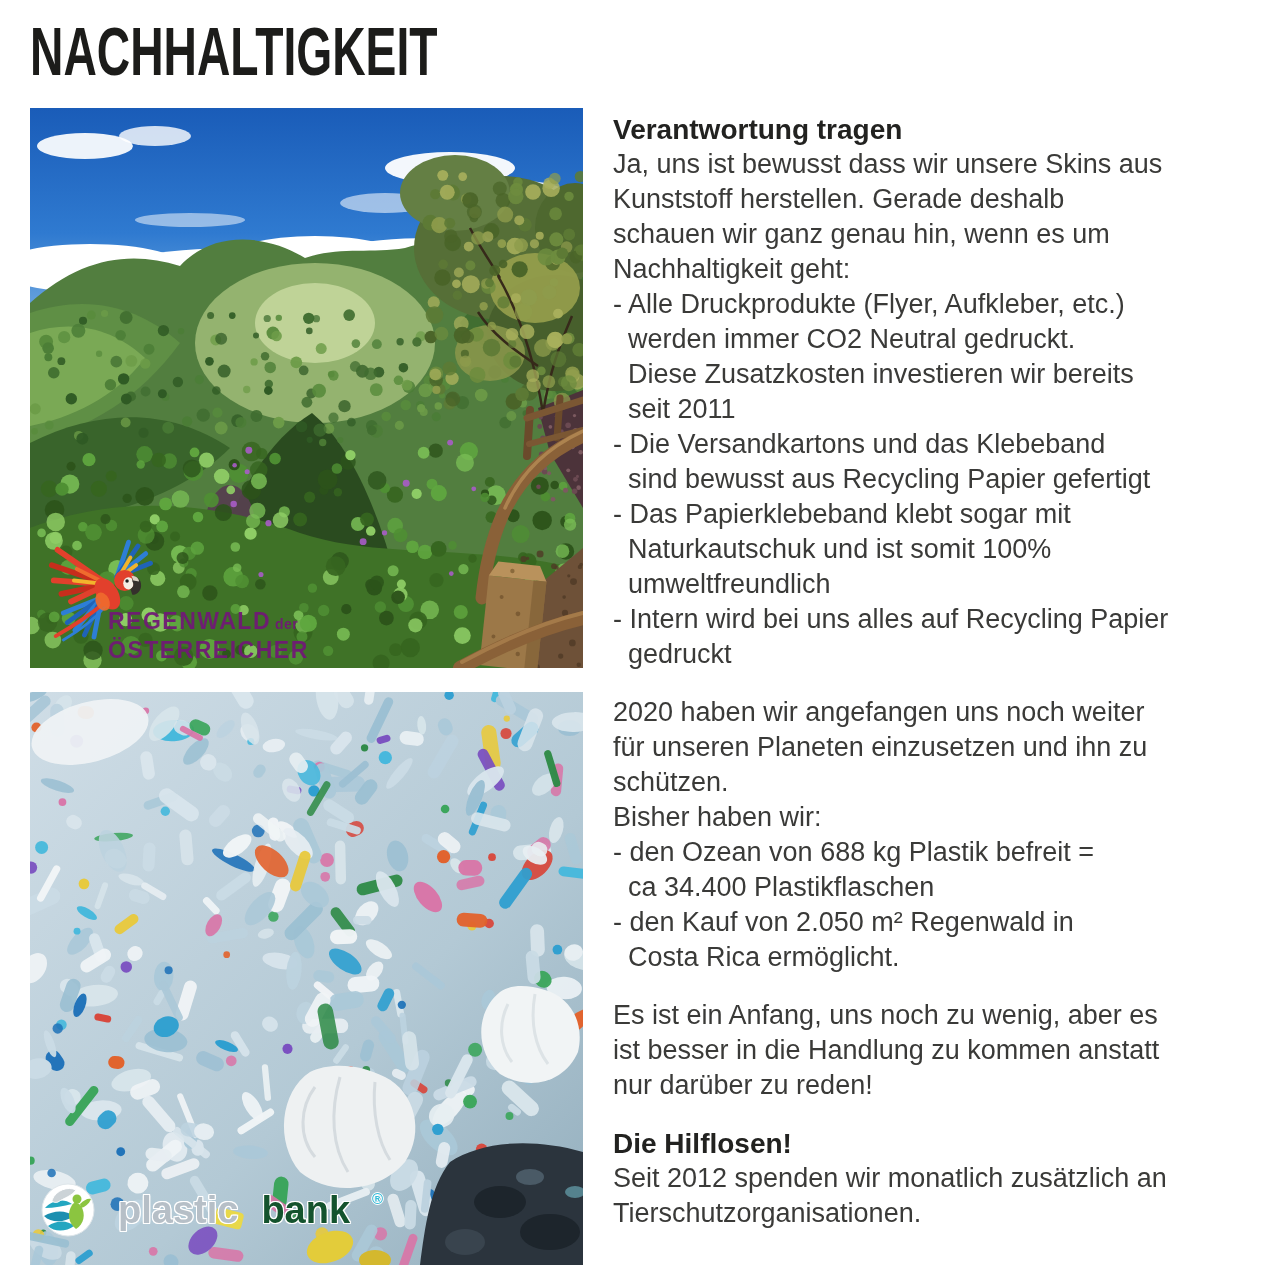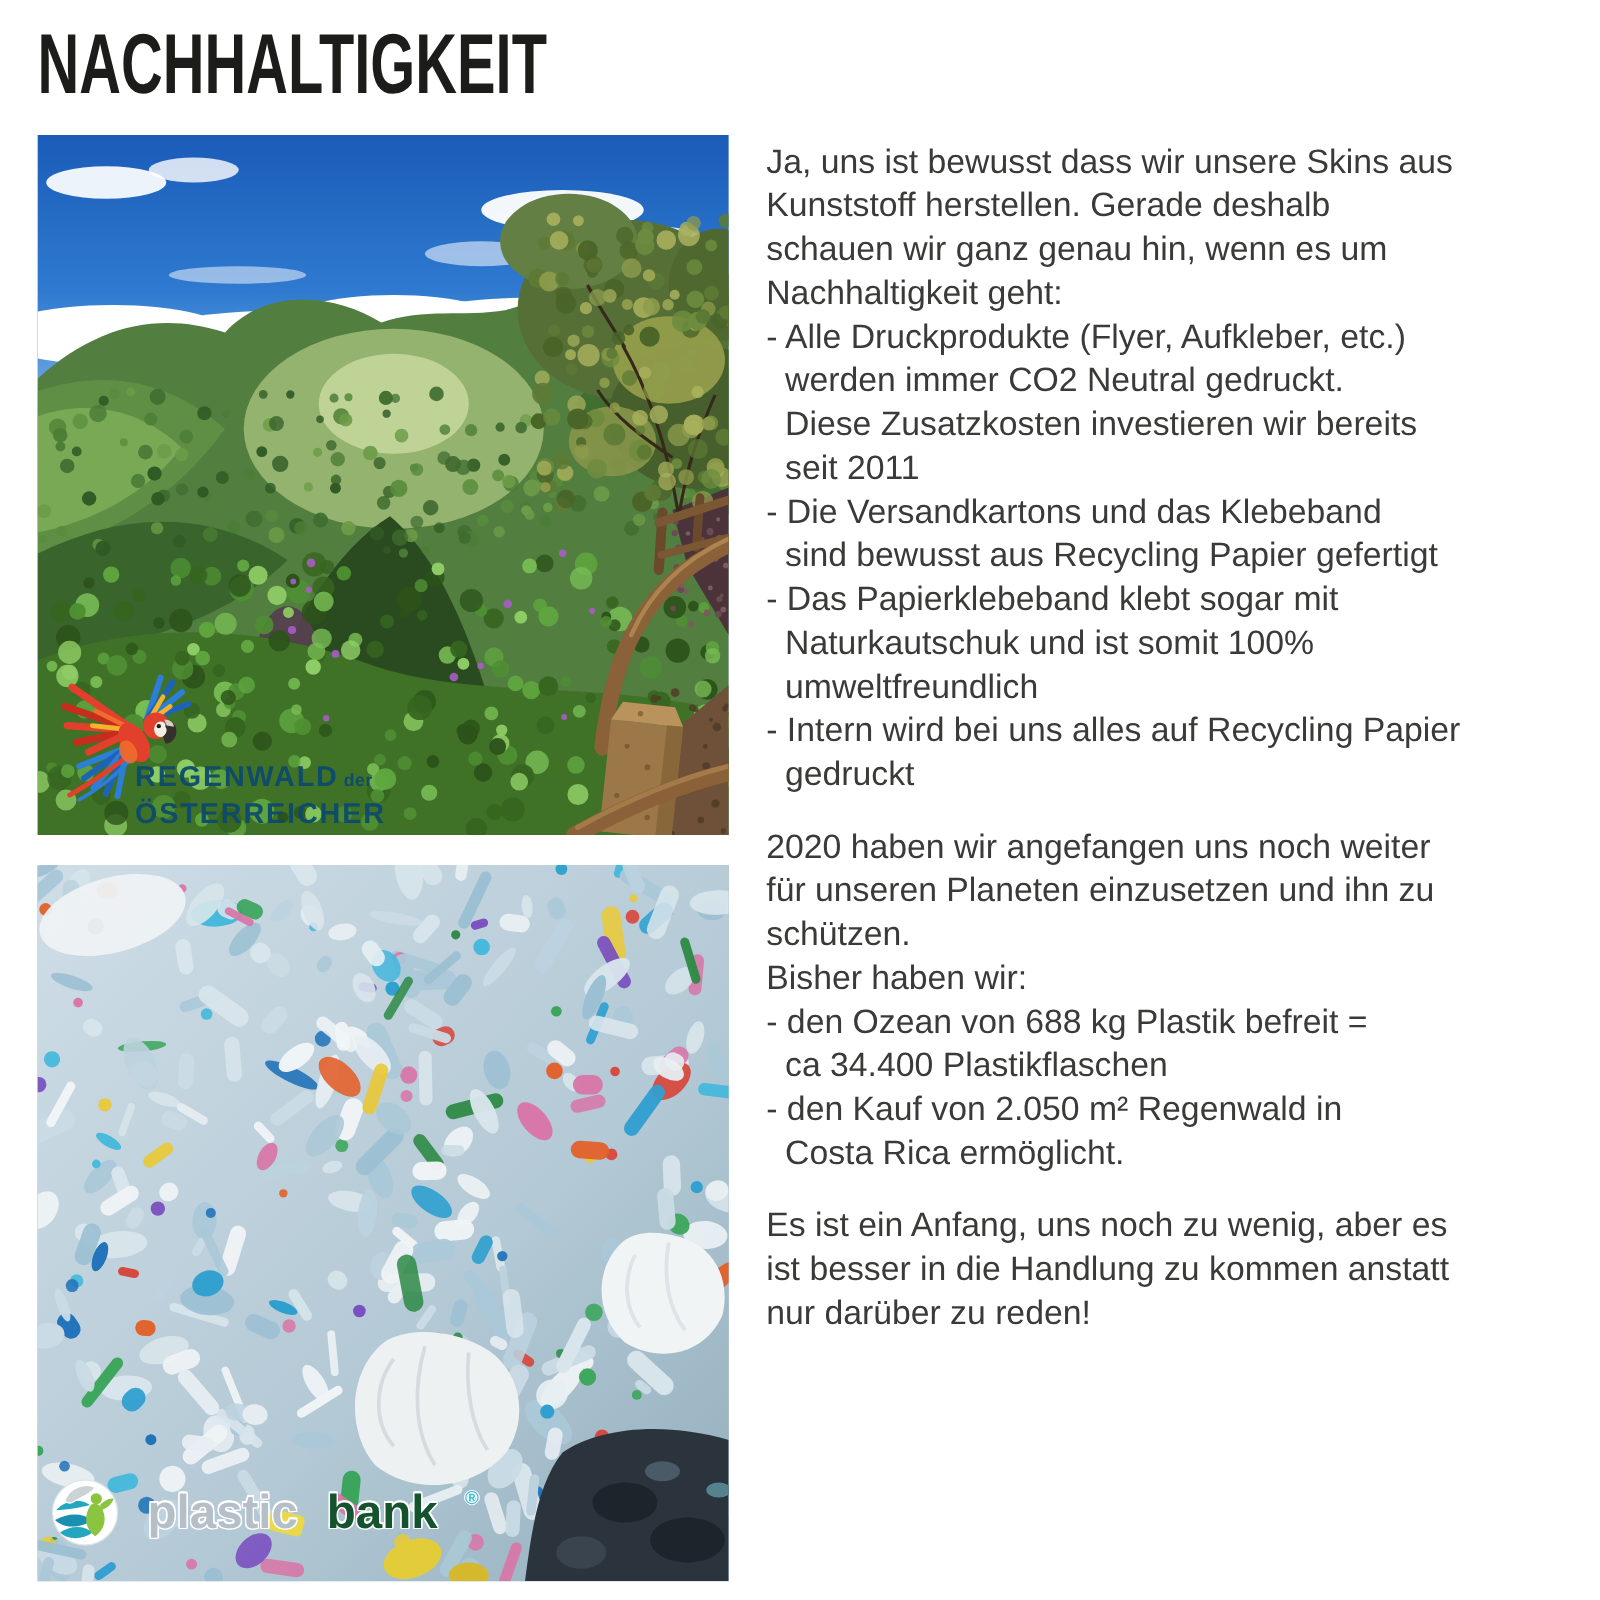--- a/index.html
+++ b/index.html
@@ -4,21 +4,21 @@
 <style>
   html,body{margin:0;padding:0;background:#fff;}
   .page{position:relative;width:1181px;height:1280px;background:#ffffff;
         font-family:"Liberation Sans",sans-serif;overflow:hidden;}
   .title{position:absolute;left:30px;top:12px;margin:0;font-size:68px;font-weight:bold;
          color:#1c1c1a;transform:scaleX(.68);transform-origin:left top;white-space:nowrap;}
   .photo{position:absolute;left:30px;overflow:hidden;background:#9db6c4;}
   .photo.rainforest{top:108px;width:553px;height:560px;}
   .photo.plastics{top:692px;width:553px;height:573px;}
   .scene{position:absolute;left:0;top:0;display:block;}
-  .rf-logo{position:absolute;left:78px;top:500px;color:#0c4a6e;font-weight:bold;
+  .rf-logo{position:absolute;left:78px;top:500px;color:#701a75;font-weight:bold;
            font-size:23px;line-height:26px;letter-spacing:1.5px;opacity:.95;white-space:nowrap;}
   .rf-logo .small{font-size:14px;letter-spacing:.5px;margin-left:4px;}
   .parrot{position:absolute;left:18px;top:426px;}
   .pb-logo{position:absolute;left:10px;top:490px;display:flex;align-items:center;gap:22px;}
   .pb-word{font-size:38px;font-weight:bold;line-height:56px;
            text-shadow:1px 0 0 #fff,-1px 0 0 #fff,0 1px 0 #fff,0 -1px 0 #fff,
                        1px 1px 0 #fff,-1px -1px 0 #fff,1px -1px 0 #fff,-1px 1px 0 #fff;}
   .pb-plastic{color:#b6bfc7;}
   .pb-bank{color:#14532d;margin-left:1px;}
   .pb-reg{font-size:15px;font-weight:bold;color:#35bcd9;align-self:flex-start;margin-top:8px;
@@ -1071,20 +1071,21 @@
         <path d="M12 18 C16 8 28 4 36 8 C32 14 24 16 18 20 C15 21 12 20 12 18 Z" fill="#ccd3d7" stroke="#ffffff"></path>
       </svg>
       <span class="pb-word pb-plastic">plastic</span>
         <span class="pb-word pb-bank">bank</span>
         <span class="pb-reg">®</span>
     </div>
   </figure>
 
   <div class="text-col" id="text-col">
       <div class="sec">
+        <div class="sec-heading">Verantwortung tragen</div>
         <div class="text-line">Ja, uns ist bewusst dass wir unsere Skins aus</div>
         <div class="text-line">Kunststoff herstellen. Gerade deshalb</div>
         <div class="text-line">schauen wir ganz genau hin, wenn es um</div>
         <div class="text-line">Nachhaltigkeit geht:</div>
         <div class="text-line">- Alle Druckprodukte (Flyer, Aufkleber, etc.)</div>
         <div class="text-line">  werden immer CO2 Neutral gedruckt.</div>
         <div class="text-line">  Diese Zusatzkosten investieren wir bereits</div>
         <div class="text-line">  seit 2011</div>
         <div class="text-line">- Die Versandkartons und das Klebeband</div>
         <div class="text-line">  sind bewusst aus Recycling Papier gefertigt</div>
@@ -1102,15 +1103,20 @@
         <div class="text-line">- den Ozean von 688 kg Plastik befreit =</div>
         <div class="text-line">  ca 34.400 Plastikflaschen</div>
         <div class="text-line">- den Kauf von 2.050 m² Regenwald in</div>
         <div class="text-line">  Costa Rica ermöglicht.</div>
       </div>
       <div class="sec">
         <div class="text-line">Es ist ein Anfang, uns noch zu wenig, aber es</div>
         <div class="text-line">ist besser in die Handlung zu kommen anstatt</div>
         <div class="text-line">nur darüber zu reden!</div>
       </div>
+      <div class="sec">
+        <div class="sec-heading">Die Hilflosen!</div>
+        <div class="text-line">Seit 2012 spenden wir monatlich zusätzlich an</div>
+        <div class="text-line">Tierschutzorganisationen.</div>
+      </div>
     </div>
 
 </div>
 
 </body></html>

